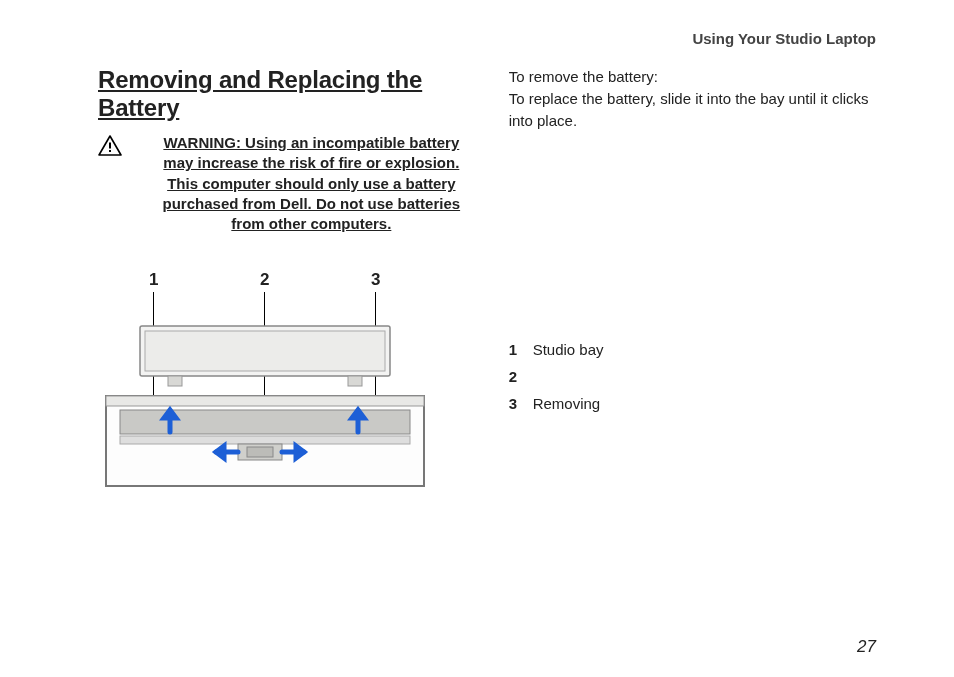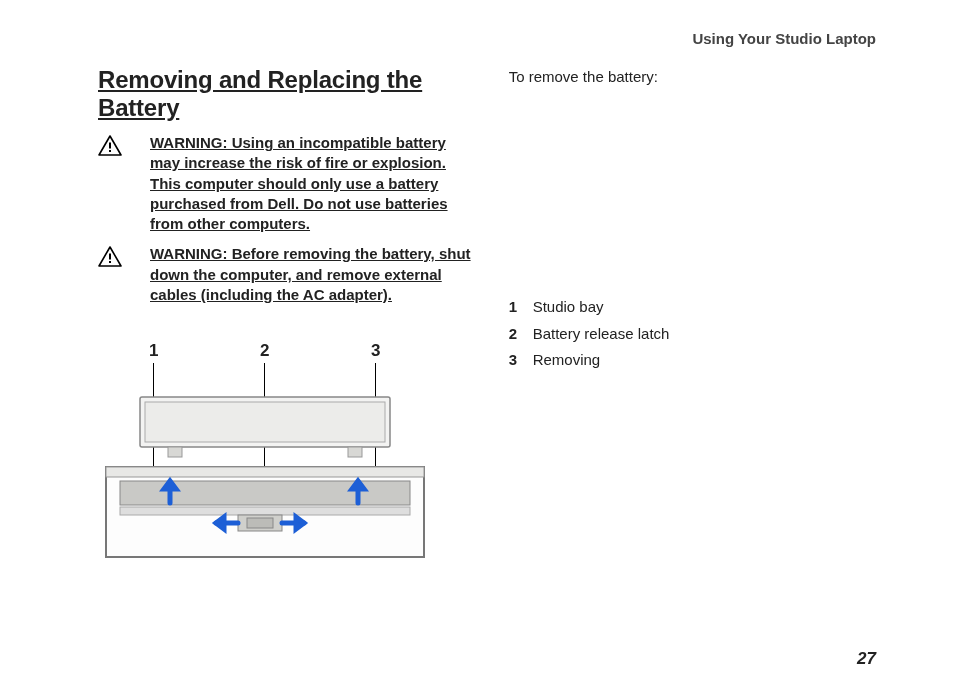--- a/index.html
+++ b/index.html
@@ -35,20 +35,21 @@
     font-size: 24px;
     font-weight: 700;
     line-height: 1.15;
     margin-bottom: 12px;
     letter-spacing: -0.2px;
   }
   .warning-block {
     display: flex;
     gap: 28px;
     margin-bottom: 10px;
+    text-align: center;
   }
   .warning-icon {
     flex-shrink: 0;
     width: 24px;
     height: 22px;
     margin-top: 2px;
   }
   .warning-text {
     font-weight: 700;
     font-size: 15px;
@@ -76,23 +77,23 @@
     gap: 12px;
     margin-bottom: 5px;
     font-size: 15px;
   }
   .legend-num {
     font-weight: 700;
     width: 12px;
   }
   .page-number {
     position: absolute;
-    bottom: 8px;
+    bottom: 20px;
     right: 78px;
-    font-weight: 700;
+    font-weight: 400;
     font-style: italic;
     font-size: 17px;
     text-align: right;
   }
   .diagram-area {
     margin-top: 34px;
     position: relative;
     width: 330px;
     height: 240px;
   }
@@ -135,28 +136,20 @@
 
     <div class="warning-block">
       <svg class="warning-icon" viewBox="0 0 24 22">
         <path d="M12 1 L23 20 L1 20 Z" fill="none" stroke="#000" stroke-width="1.6" stroke-linejoin="round"></path>
         <rect x="11" y="7.5" width="2" height="6" fill="#000"></rect>
         <rect x="11" y="15" width="2" height="2" fill="#000"></rect>
       </svg>
       <div class="warning-text">WARNING: Using an incompatible battery may increase the risk of fire or explosion. This computer should only use a battery purchased from Dell. Do not use batteries from other computers.</div>
     </div>
 
-    <div class="warning-block">
-      <svg class="warning-icon" viewBox="0 0 24 22">
-        <path d="M12 1 L23 20 L1 20 Z" fill="none" stroke="#000" stroke-width="1.6" stroke-linejoin="round"></path>
-        <rect x="11" y="7.5" width="2" height="6" fill="#000"></rect>
-        <rect x="11" y="15" width="2" height="2" fill="#000"></rect>
-      </svg>
-      <div class="warning-text">WARNING: Before removing the battery, shut down the computer, and remove external cables (including the AC adapter).</div>
-    </div>
 
     <div class="diagram-area">
       <div class="callout-labels">
         <span>1</span>
         <span>2</span>
         <span>3</span>
       </div>
       <div class="callout-line cl1"></div>
       <div class="callout-line cl2"></div>
       <div class="callout-line cl3"></div>
@@ -186,29 +179,29 @@
           <path d="M118 134 L126 128 L126 140 Z"></path>
           <line x1="184" y1="134" x2="206" y2="134"></line>
           <path d="M206 134 L198 128 L198 140 Z"></path>
         </g>
       </svg>
     </div>
   </div>
 
   <div class="col">
     <p class="intro">To remove the battery:</p>
+    <p>To replace the battery, slide it into the bay until it clicks into place.</p>
 
     <div class="legend">
       <div class="legend-row">
         <span class="legend-num">1</span>
         <span>Studio bay</span>
       </div>
       <div class="legend-row">
         <span class="legend-num">2</span>
-        <span>Battery release latch</span>
       </div>
       <div class="legend-row">
         <span class="legend-num">3</span>
         <span>Removing</span>
       </div>
     </div>
   </div>
 
 </div>
 

